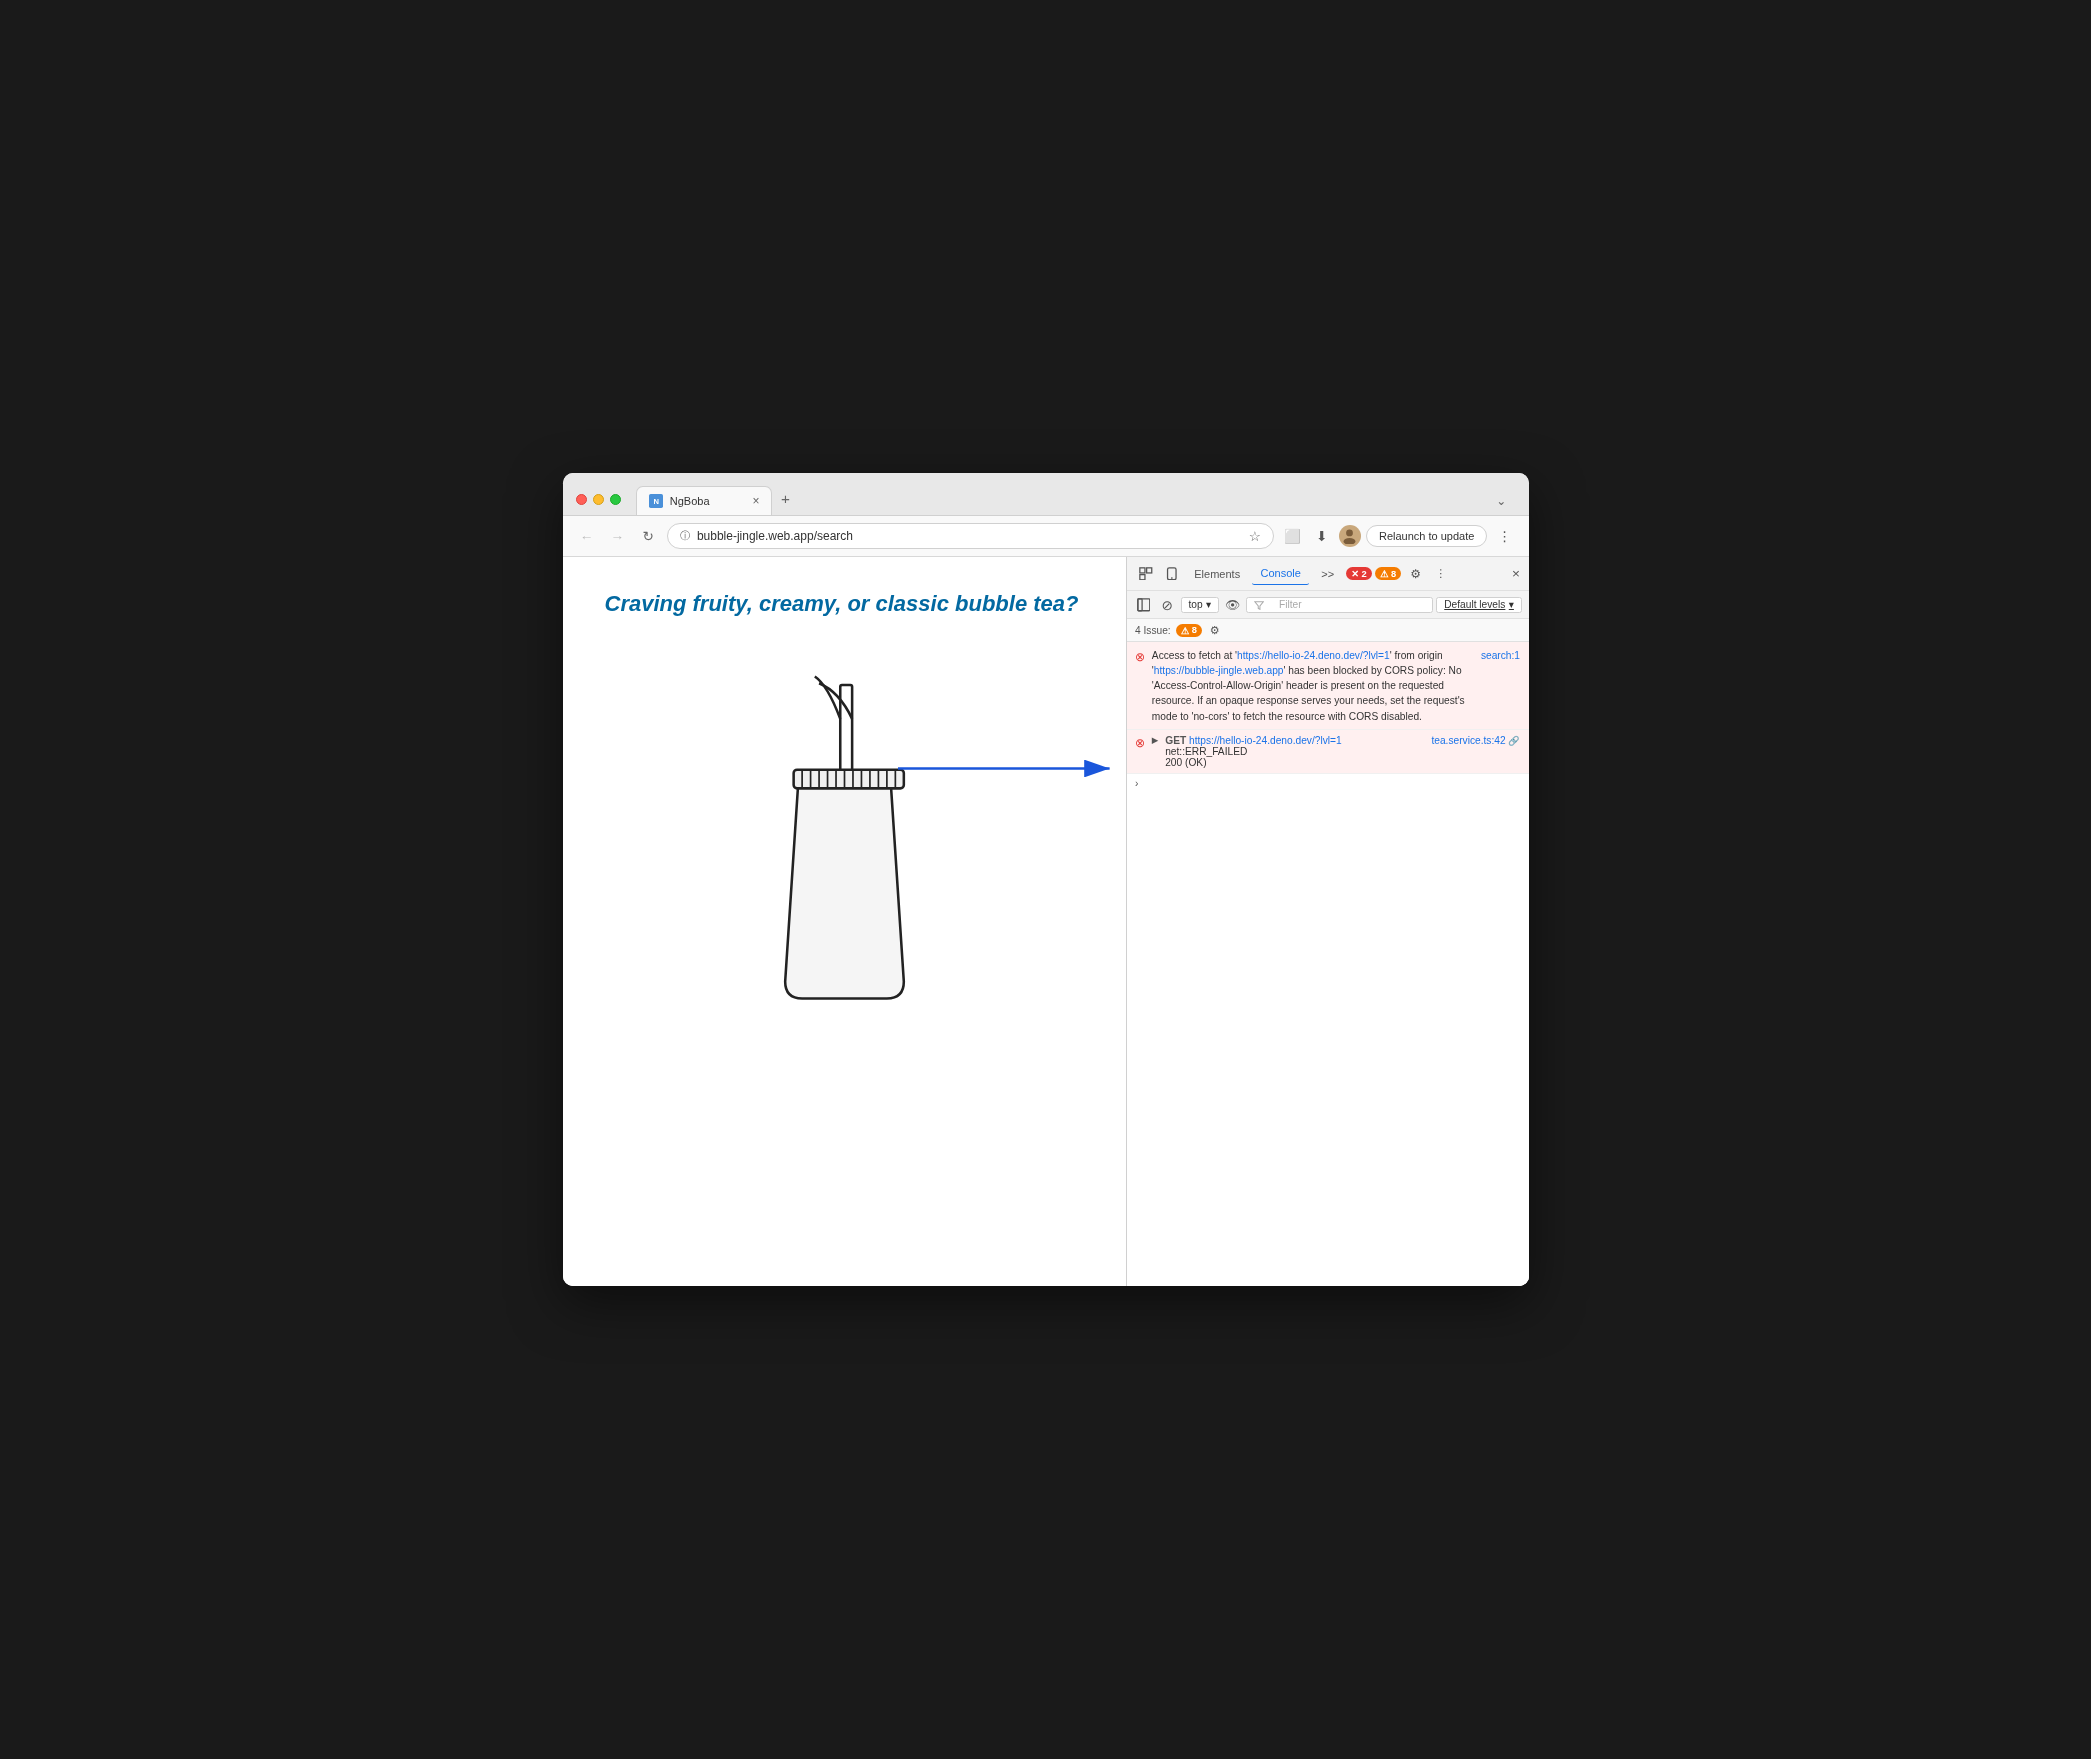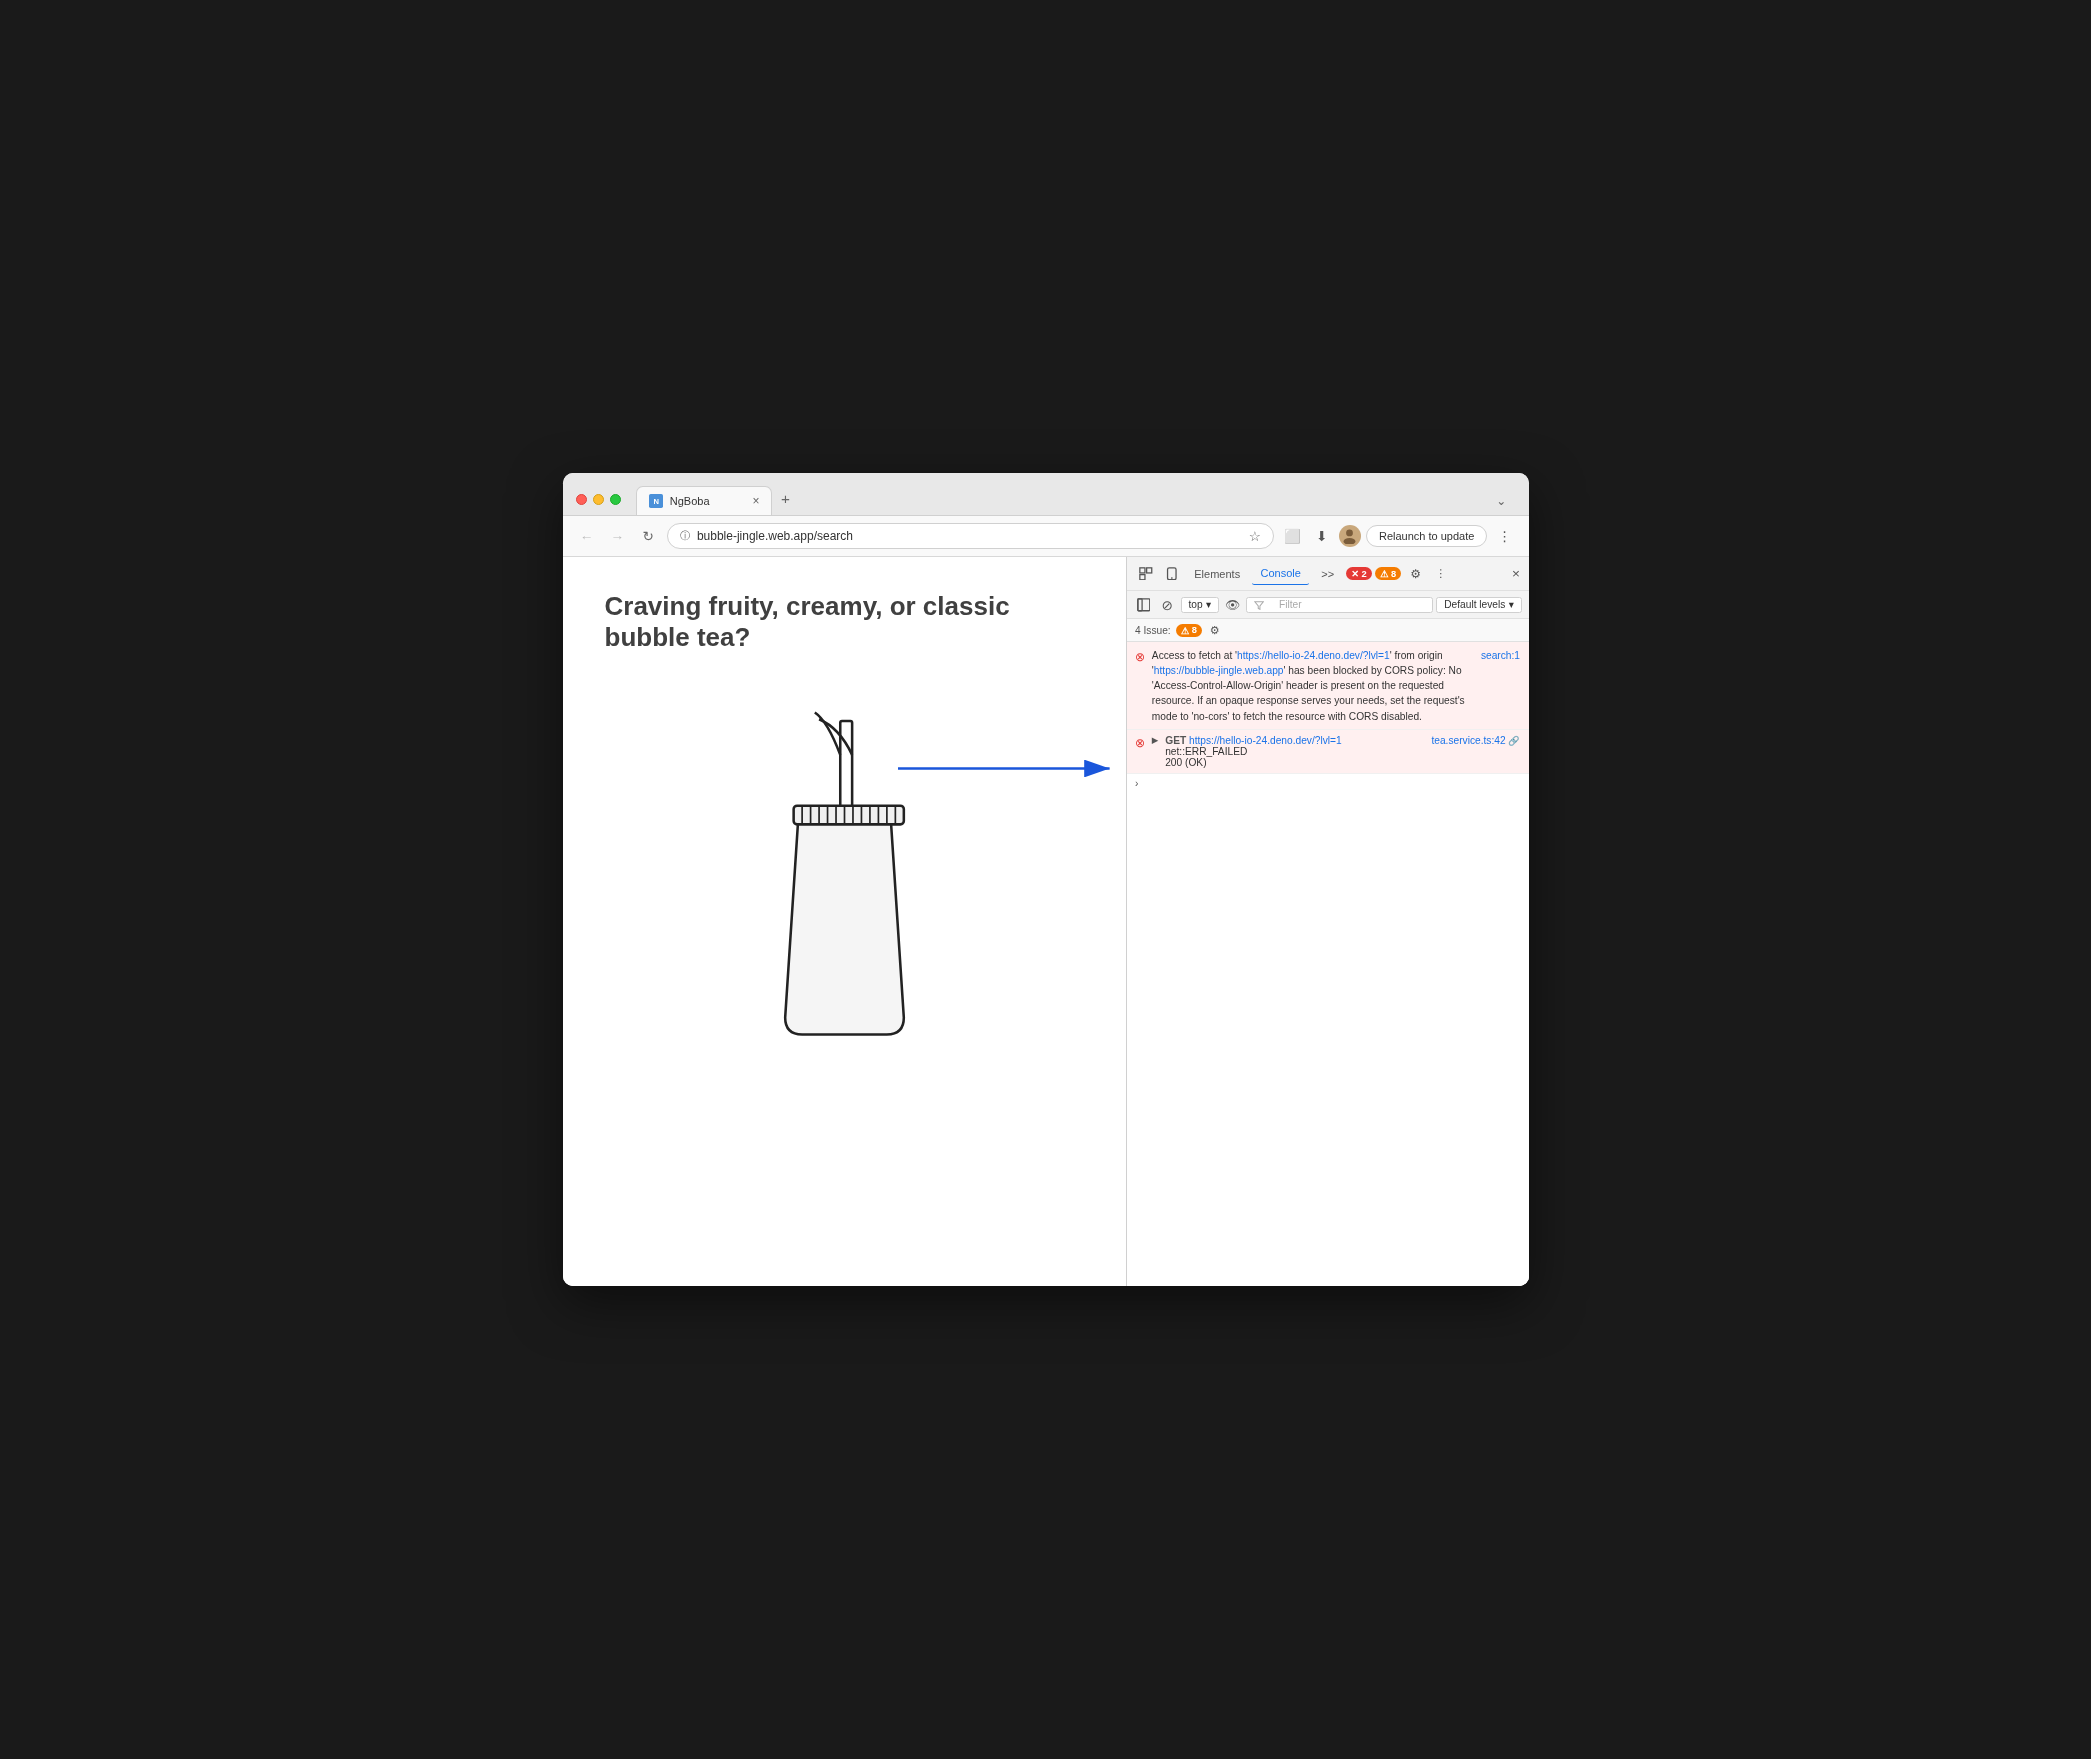--- a/index.html
+++ b/index.html
@@ -154,24 +154,25 @@
       min-height: 729px;
     }
     
     .webpage {
       flex: 1;
       padding: 34px 42px;
       position: relative;
       background: #fff;
     }
     .page-heading {
-      font-size: 26px;
+      font-size: 22px;
       font-weight: 600;
-      color: #404040;
+      color: #0369a1;
       margin-bottom: 20.3px;
+      font-style: italic;
     }
     .search-box-wrapper {
       border: 1.7px solid #1a73e8;
       border-radius: 6.8px;
       padding: 13.6px;
       width: 322px;
       background: #fff;
       margin-bottom: 17px;
     }
     .search-input-field {
@@ -331,20 +332,21 @@
       display: flex;
       align-items: center;
       gap: 3.4px;
       padding: 1.7px 6.8px;
       font-size: 10.2px;
       color: #333;
       cursor: pointer;
       border: 0.8px solid #d0d0d0;
       border-radius: 2.5px;
       background: #fff;
+      text-decoration: underline;
     }
     
     .issues-bar {
       display: flex;
       align-items: center;
       padding: 3.4px 8.5px;
       border-bottom: 0.8px solid #e0e0e0;
       gap: 5.1px;
       background: #f9f9f9;
       font-size: 10.2px;

